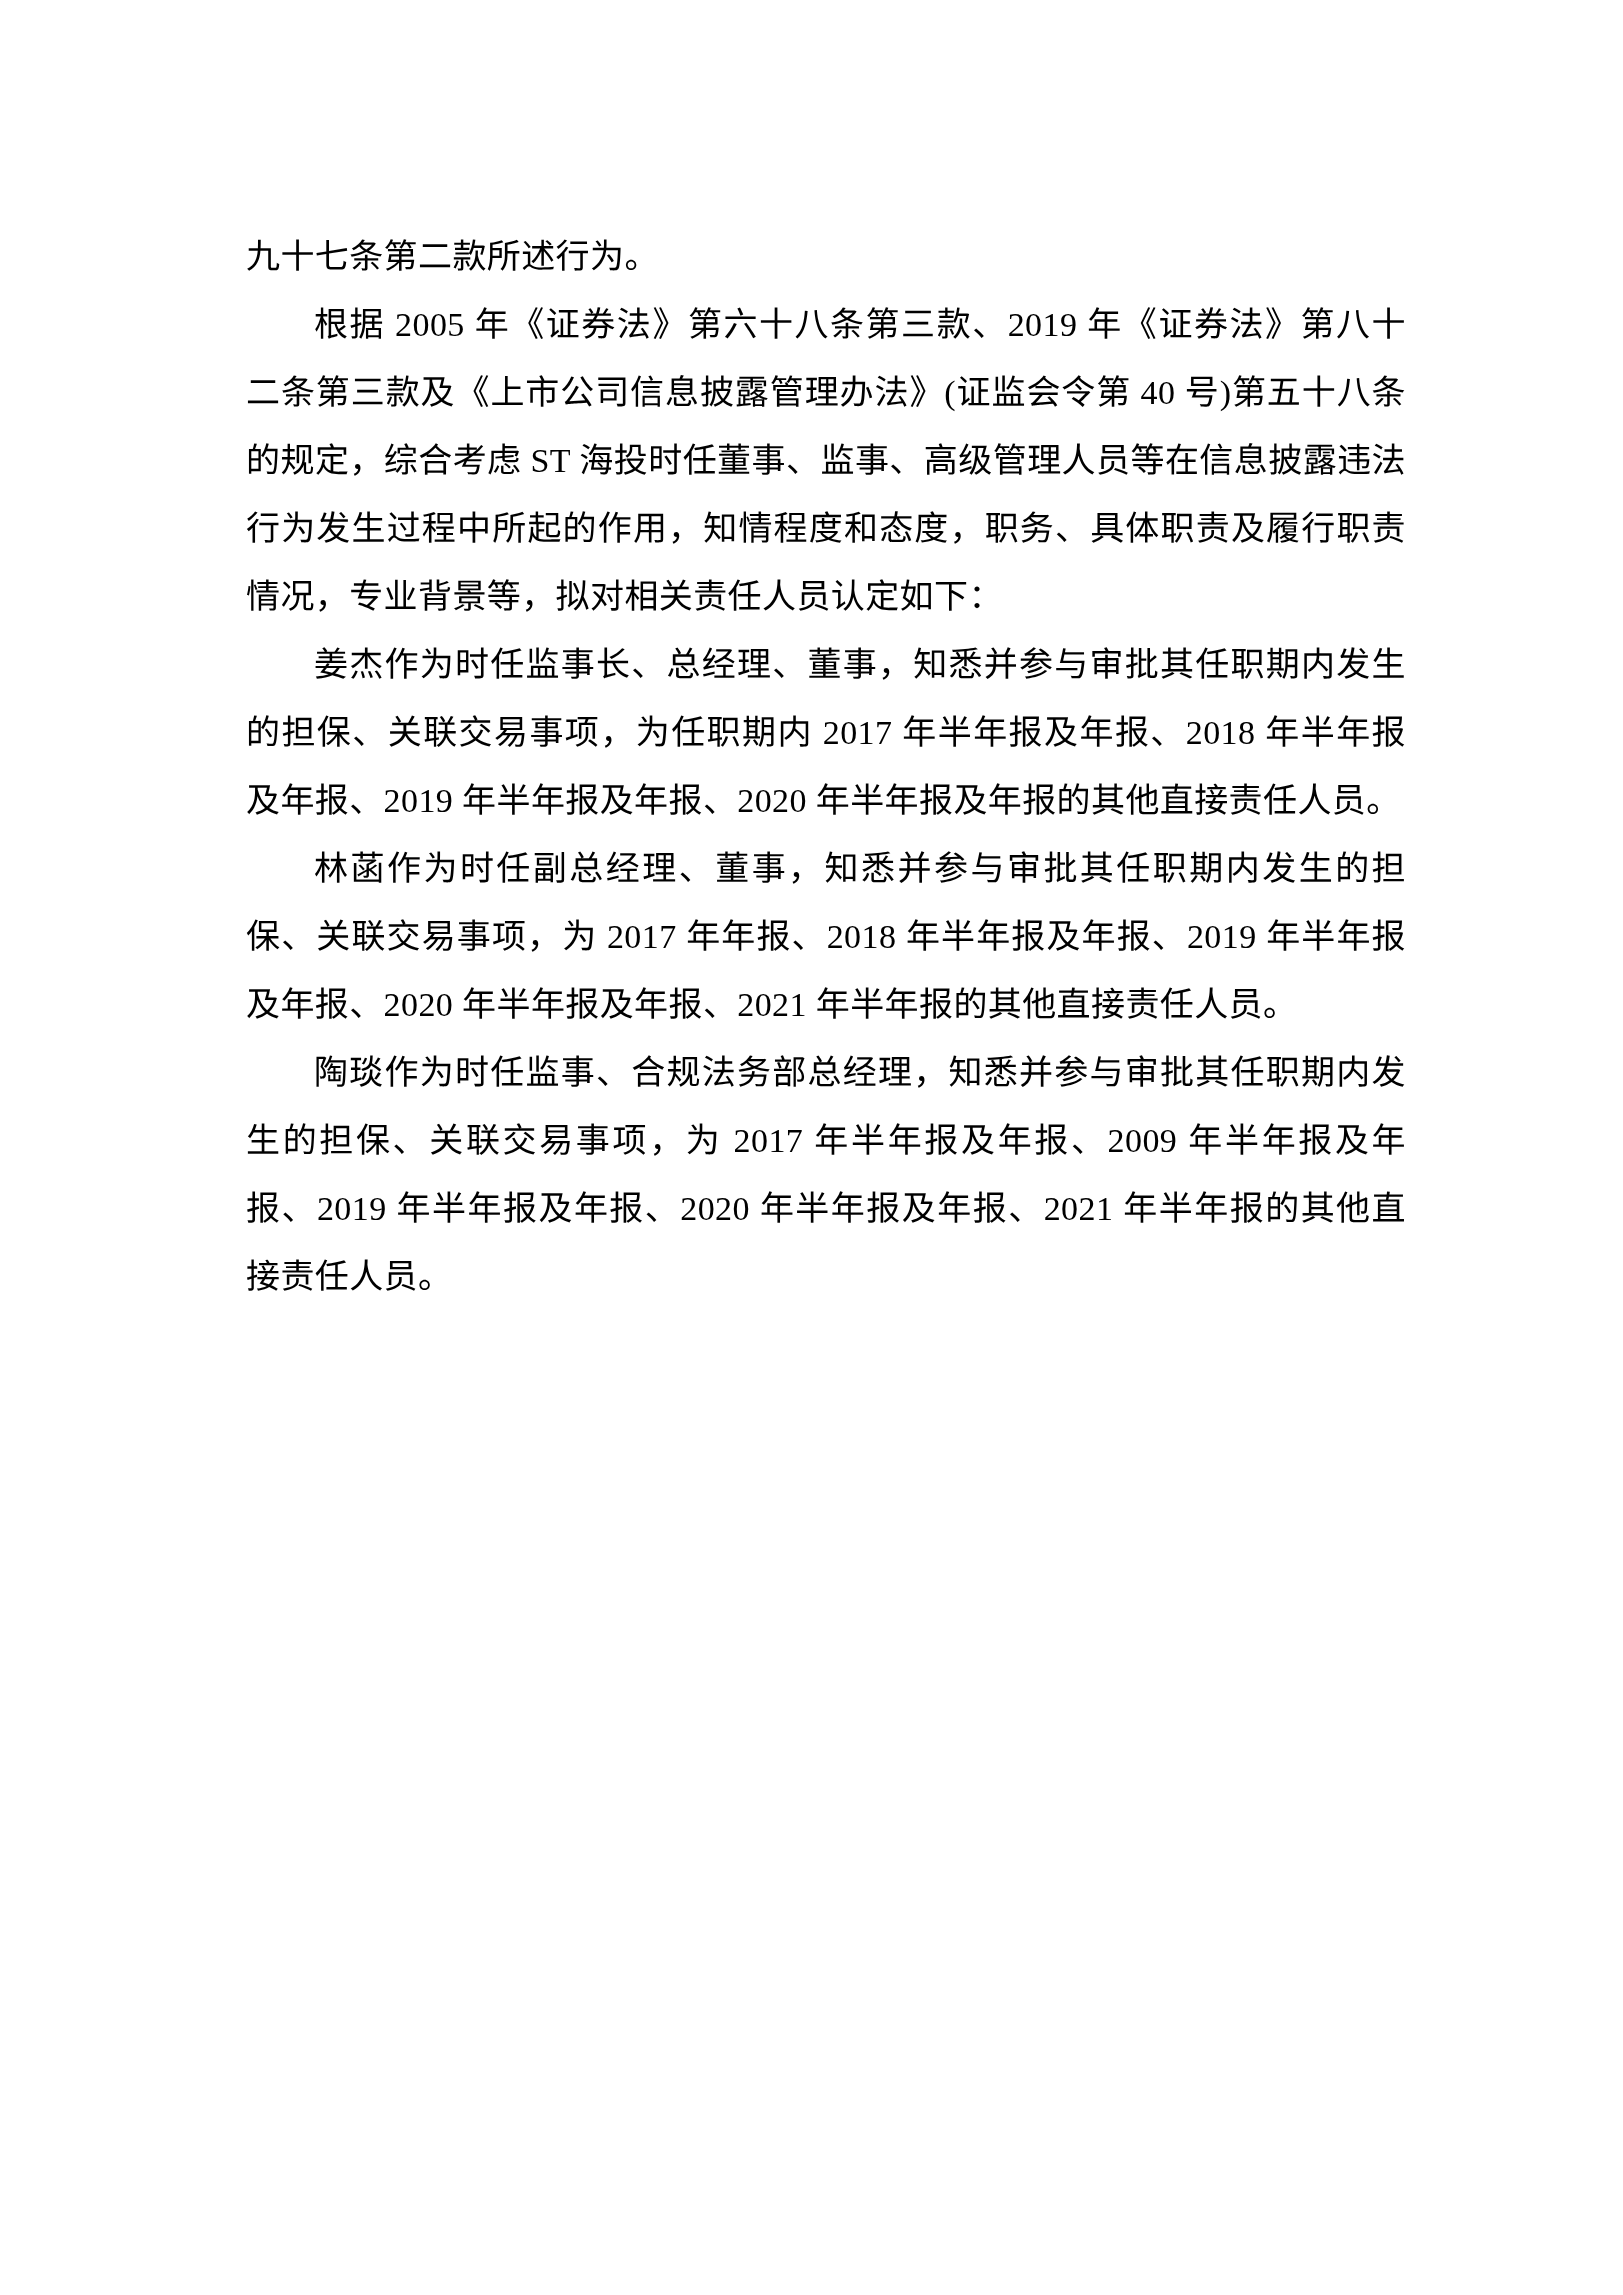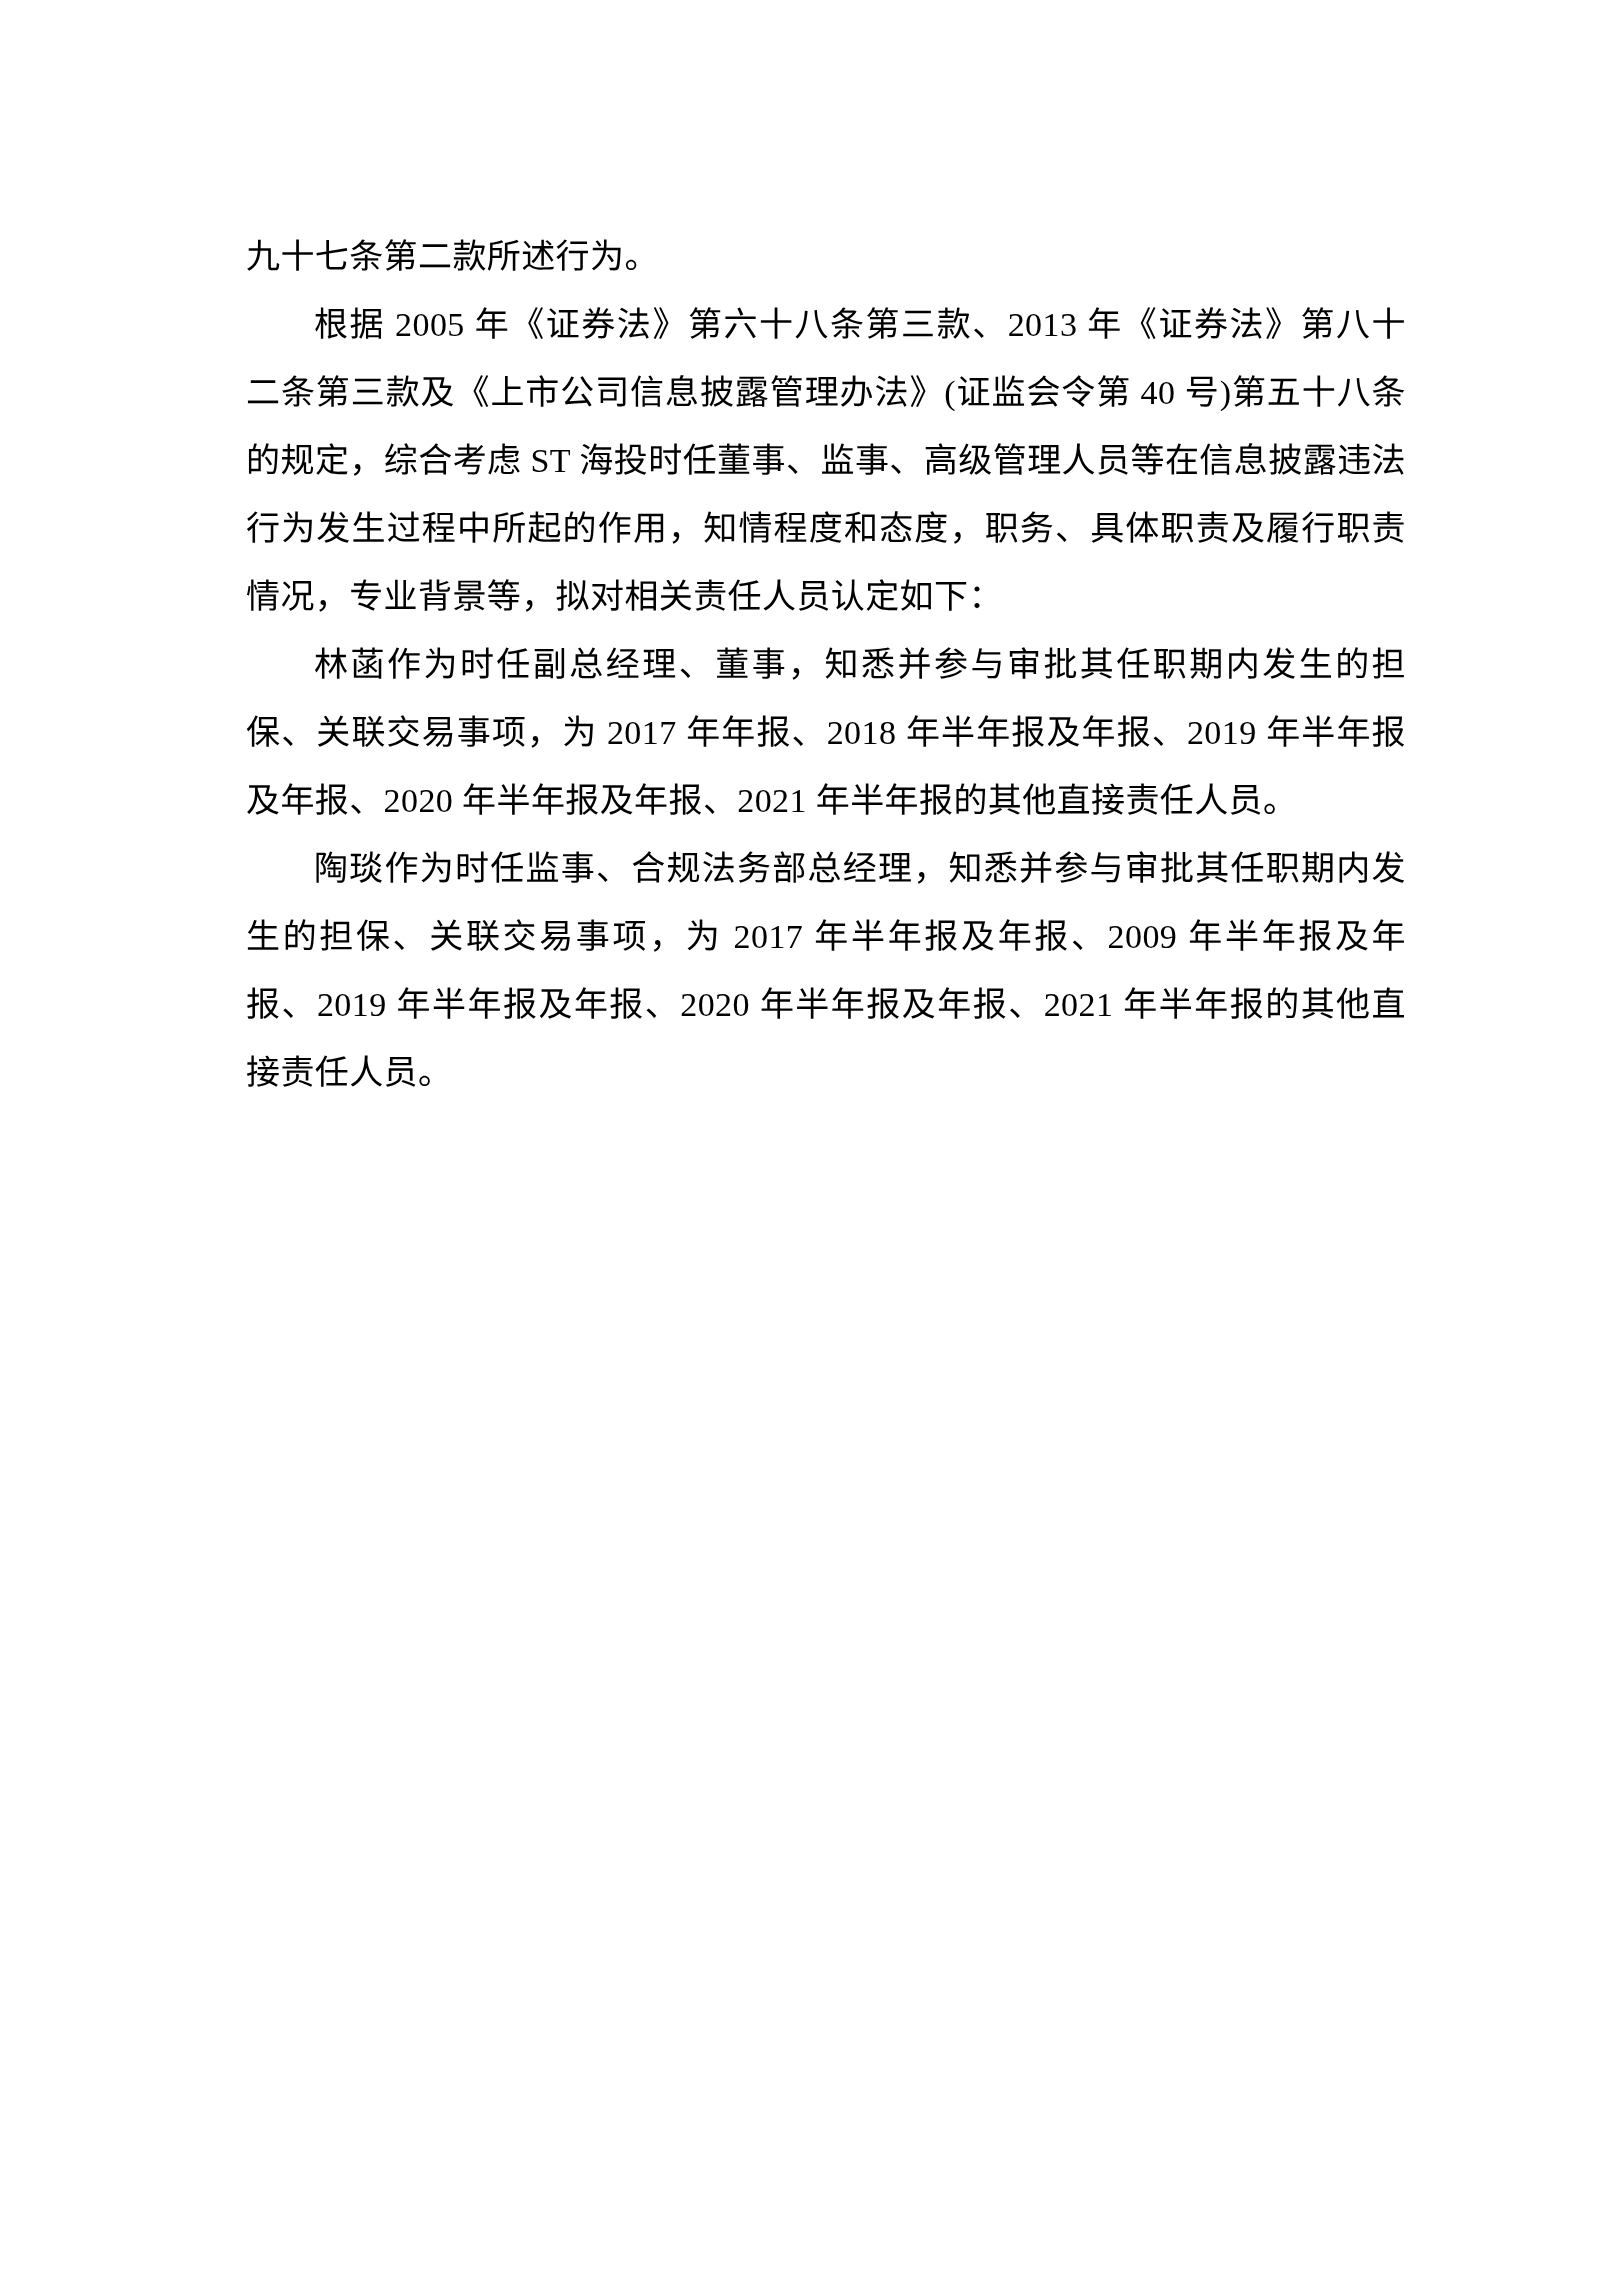--- a/index.html
+++ b/index.html
@@ -37,18 +37,19 @@
     .para.no-indent {
       text-indent: 0;
     }
   </style>
 </head>
 <body>
 
 <div class="page">
   <div class="text-block">
     <p class="para no-indent">九十七条第二款所述行为。</p>
-    <p class="para">根据 2005 年《证券法》第六十八条第三款、2013 年《证券法》第八十二条第三款及《上市公司信息披露管理办法》(证监会令第 40 号)第五十八条的规定，综合考虑 ST 海投时任董事、监事、高级管理人员等在信息披露违法行为发生过程中所起的作用，知情程度和态度，职务、具体职责及履行职责情况，专业背景等，拟对相关责任人员认定如下：</p>
+    <p class="para">根据 2005 年《证券法》第六十八条第三款、2019 年《证券法》第八十二条第三款及《上市公司信息披露管理办法》(证监会令第 40 号)第五十八条的规定，综合考虑 ST 海投时任董事、监事、高级管理人员等在信息披露违法行为发生过程中所起的作用，知情程度和态度，职务、具体职责及履行职责情况，专业背景等，拟对相关责任人员认定如下：</p>
+    <p class="para">姜杰作为时任监事长、总经理、董事，知悉并参与审批其任职期内发生的担保、关联交易事项，为任职期内 2017 年半年报及年报、2018 年半年报及年报、2019 年半年报及年报、2020 年半年报及年报的其他直接责任人员。</p>
     <p class="para">林菡作为时任副总经理、董事，知悉并参与审批其任职期内发生的担保、关联交易事项，为 2017 年年报、2018 年半年报及年报、2019 年半年报及年报、2020 年半年报及年报、2021 年半年报的其他直接责任人员。</p>
     <p class="para">陶琰作为时任监事、合规法务部总经理，知悉并参与审批其任职期内发生的担保、关联交易事项，为 2017 年半年报及年报、2009 年半年报及年报、2019 年半年报及年报、2020 年半年报及年报、2021 年半年报的其他直接责任人员。</p>
   </div>
 </div>
 
 
 </body></html>

